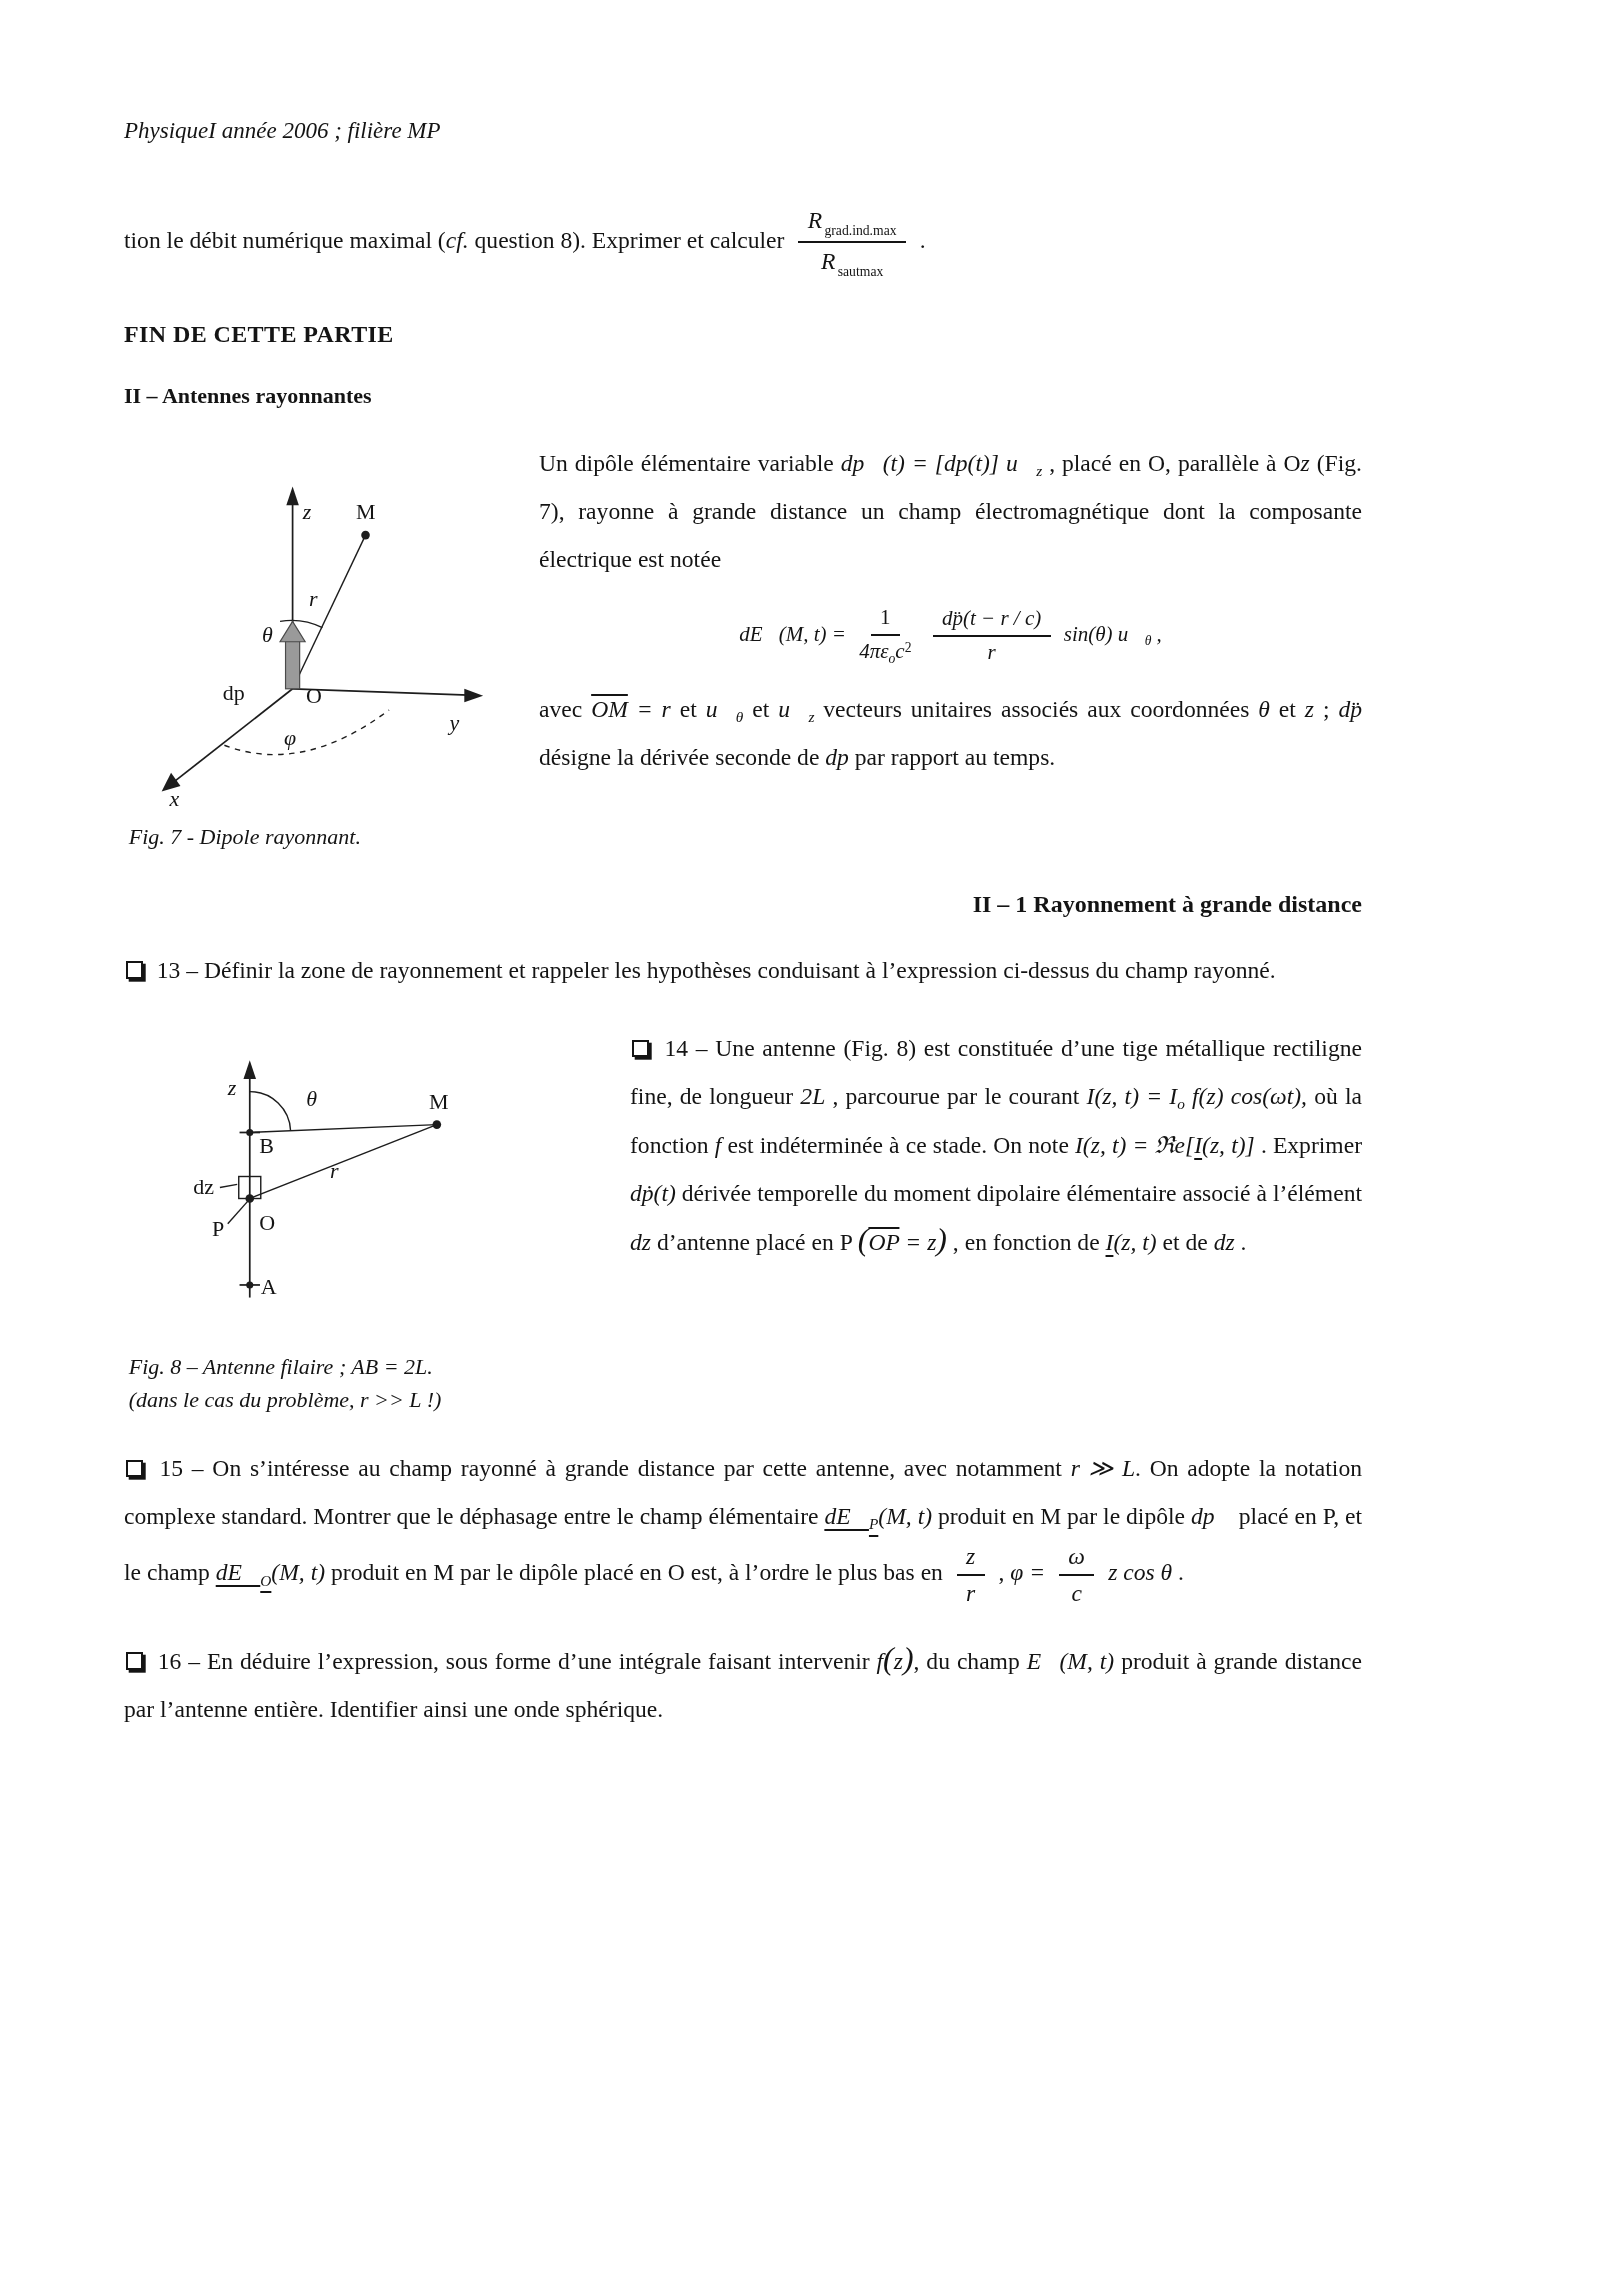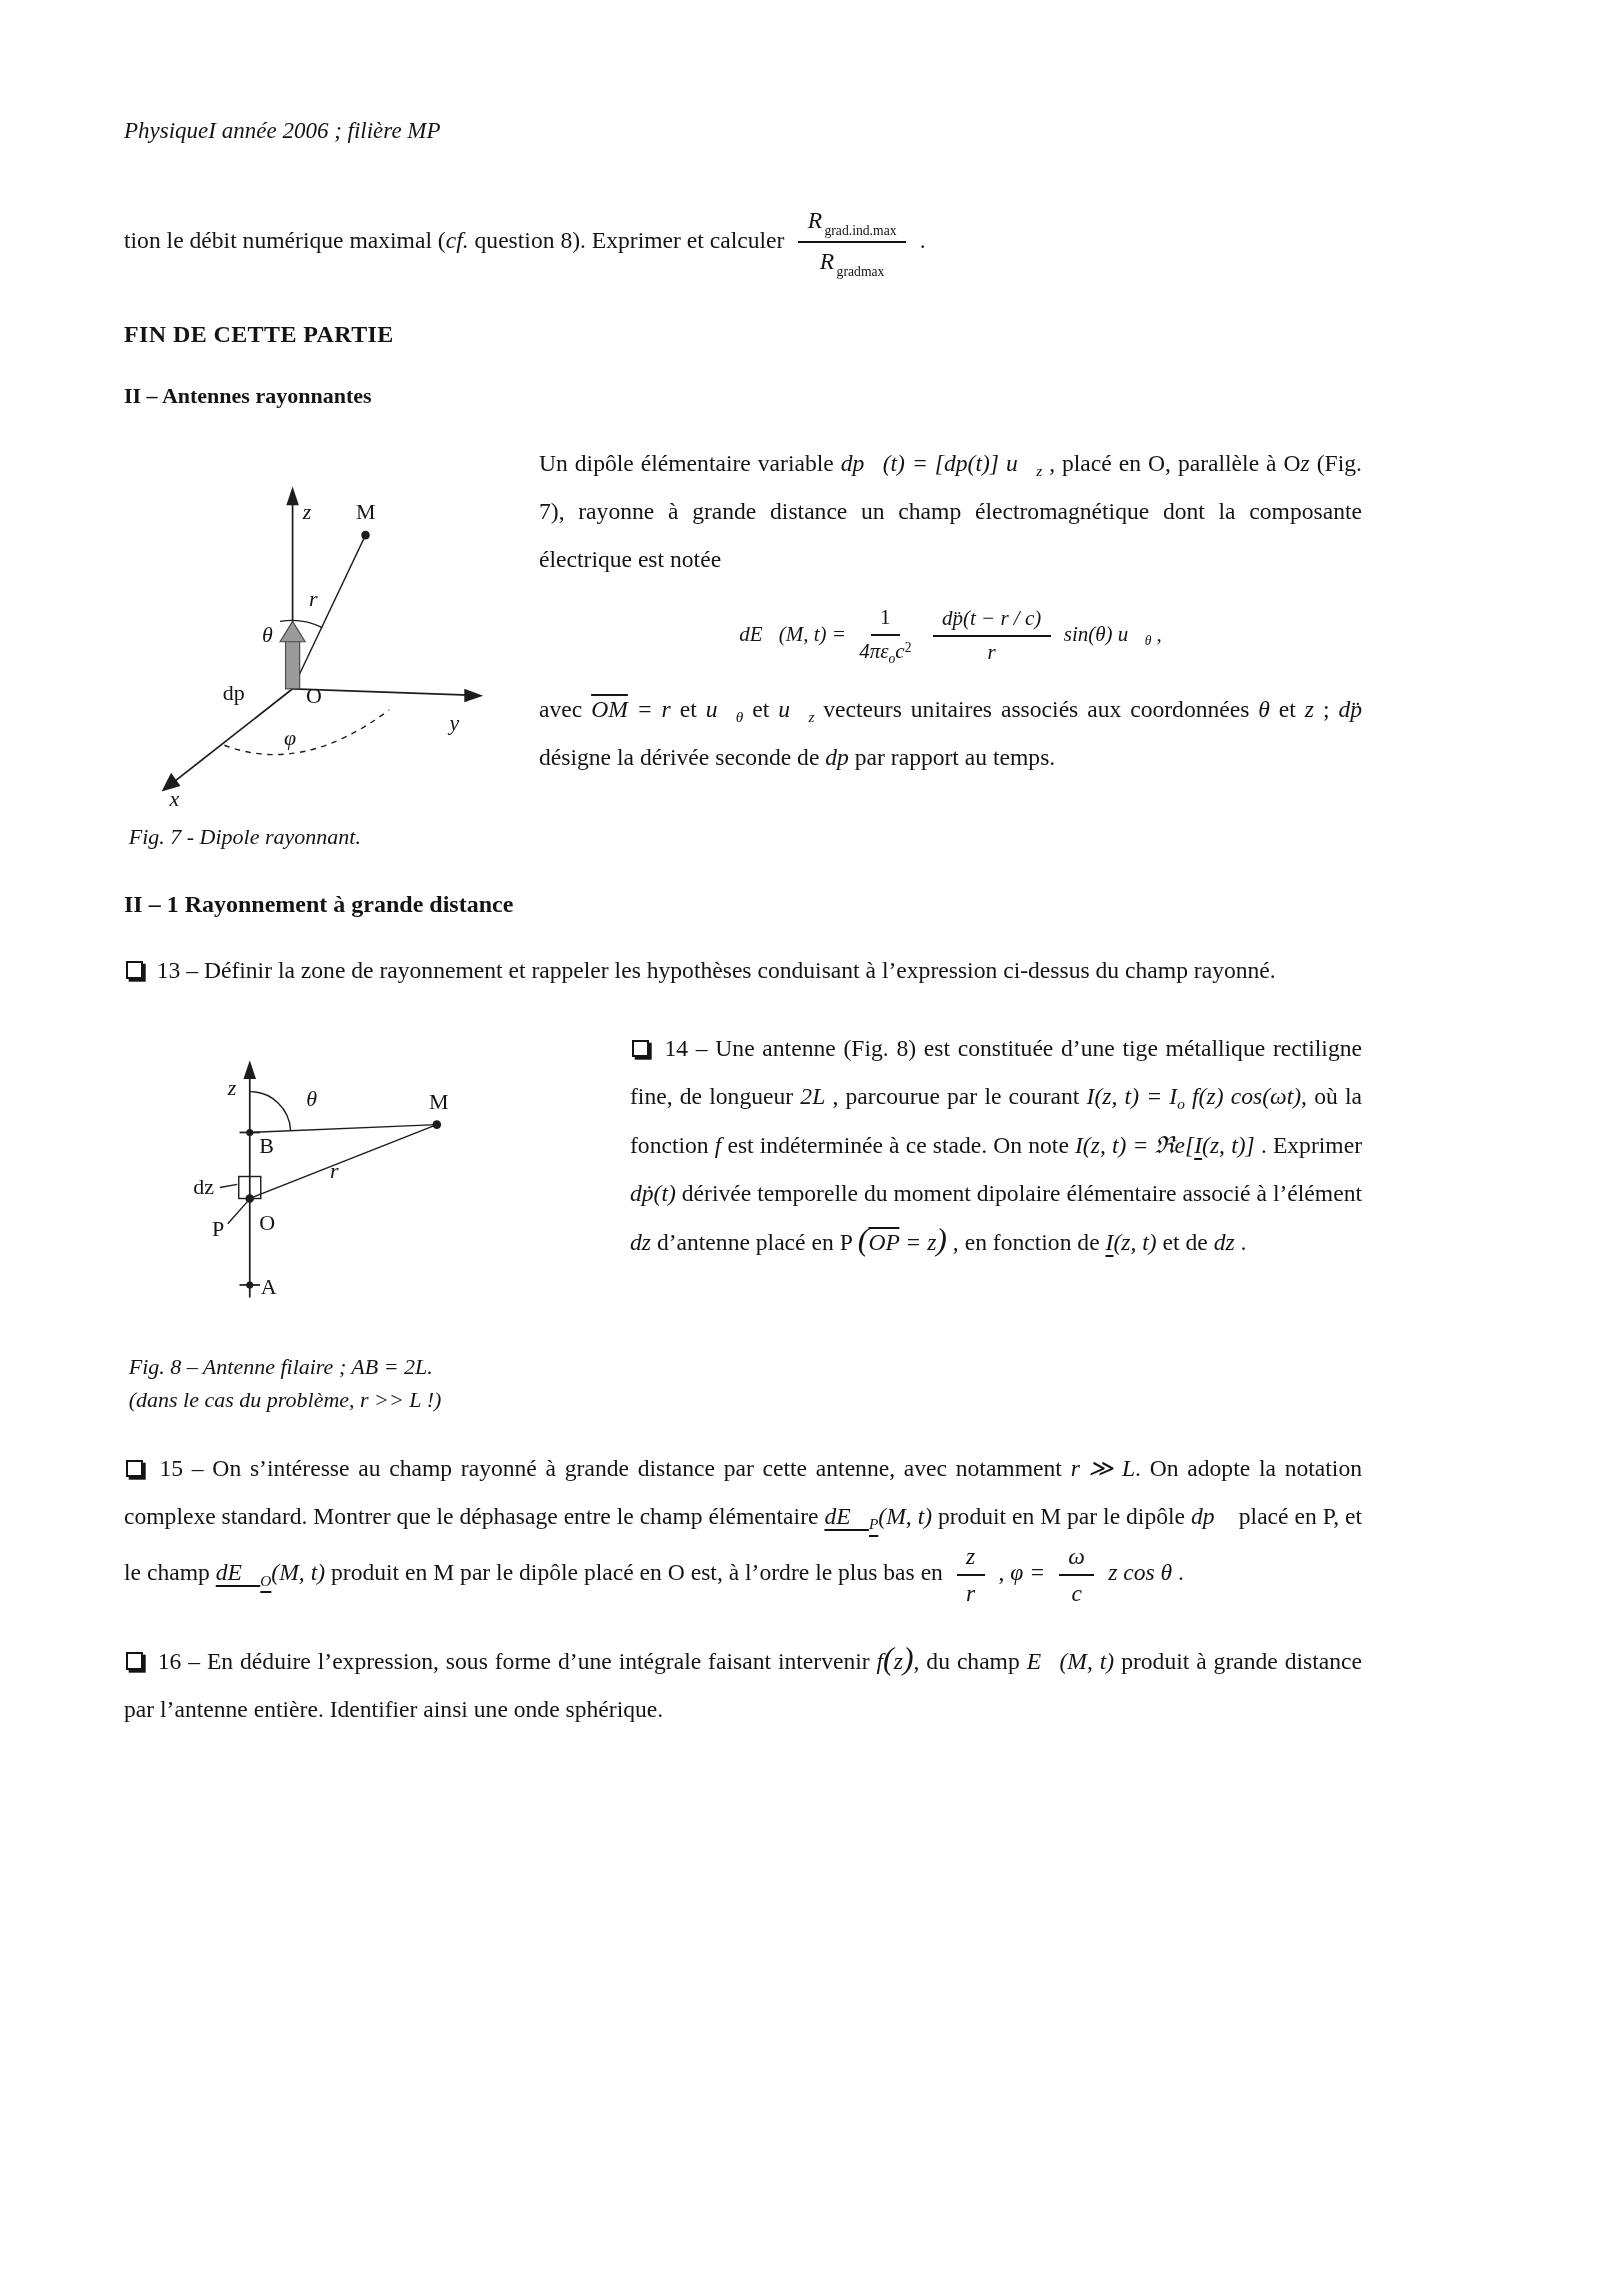--- a/index.html
+++ b/index.html
@@ -5,21 +5,21 @@
   html,body{margin:0;padding:0;background:#ffffff;}
   .page{
     width:1480px;height:2295px;background:#ffffff;color:#141414;
     font-family:"Liberation Serif", serif;position:relative;overflow:hidden;
   }
   .content{padding:118px 118px 0 124px;}
   .doc-header{font-style:italic;font-size:23px;margin:0 0 61px 0;}
   .para{font-size:23.6px;line-height:2.05;text-align:justify;margin:0;}
   .fin{font-weight:bold;font-size:24px;text-align:left;margin:41px 0 0 0;letter-spacing:0.4px;}
   .section{font-weight:bold;font-size:22px;margin:35px 0 0 0;}
-  .subsection{font-weight:bold;font-size:24px;margin:38px 0 0 0;}
+  .subsection{font-weight:bold;font-size:24px;margin:38px 0 0 0;text-align:right;}
   .q{margin-top:28px;}
   .fig-block{display:flex;align-items:flex-start;margin-top:30px;}
   .figcol{margin:0;flex:0 0 auto;}
   .w7{width:404px;}
   .w8{width:495px;}
   .textcol{flex:1 1 auto;min-width:0;padding-left:11px;}
   .caption{font-style:italic;font-size:22px;margin-top:10px;padding-left:4.7px;line-height:1.5;}
   .equation{display:block;text-align:center;font-size:21px;margin:20.4px 0 17.3px 0;}
   .i{font-style:italic;}
   .b{font-weight:normal;}
@@ -52,21 +52,21 @@
   <div class="content">
 
     <p class="doc-header">PhysiqueI année 2006 ; filière MP</p>
 
     <p class="para">tion le débit numérique maximal (<span class="i">cf.</span> question 8). Exprimer et calculer <span class="frac">
           <span class="num"><span class="i">R</span><span class="ss">
               <span class="ss-sup">grad.ind.</span>
               <span class="ss-sub">max</span>
             </span></span>
           <span class="den"><span class="i">R</span><span class="ss">
-              <span class="ss-sup">grad</span>
+              <span class="ss-sup">saut</span>
               <span class="ss-sub">max</span>
             </span></span>
         </span> .</p>
 
     <p class="fin">FIN DE CETTE PARTIE</p>
 
     <h1 class="section">II – Antennes rayonnantes</h1>
 
     <div class="fig-block">
       <figure class="figcol w7">

